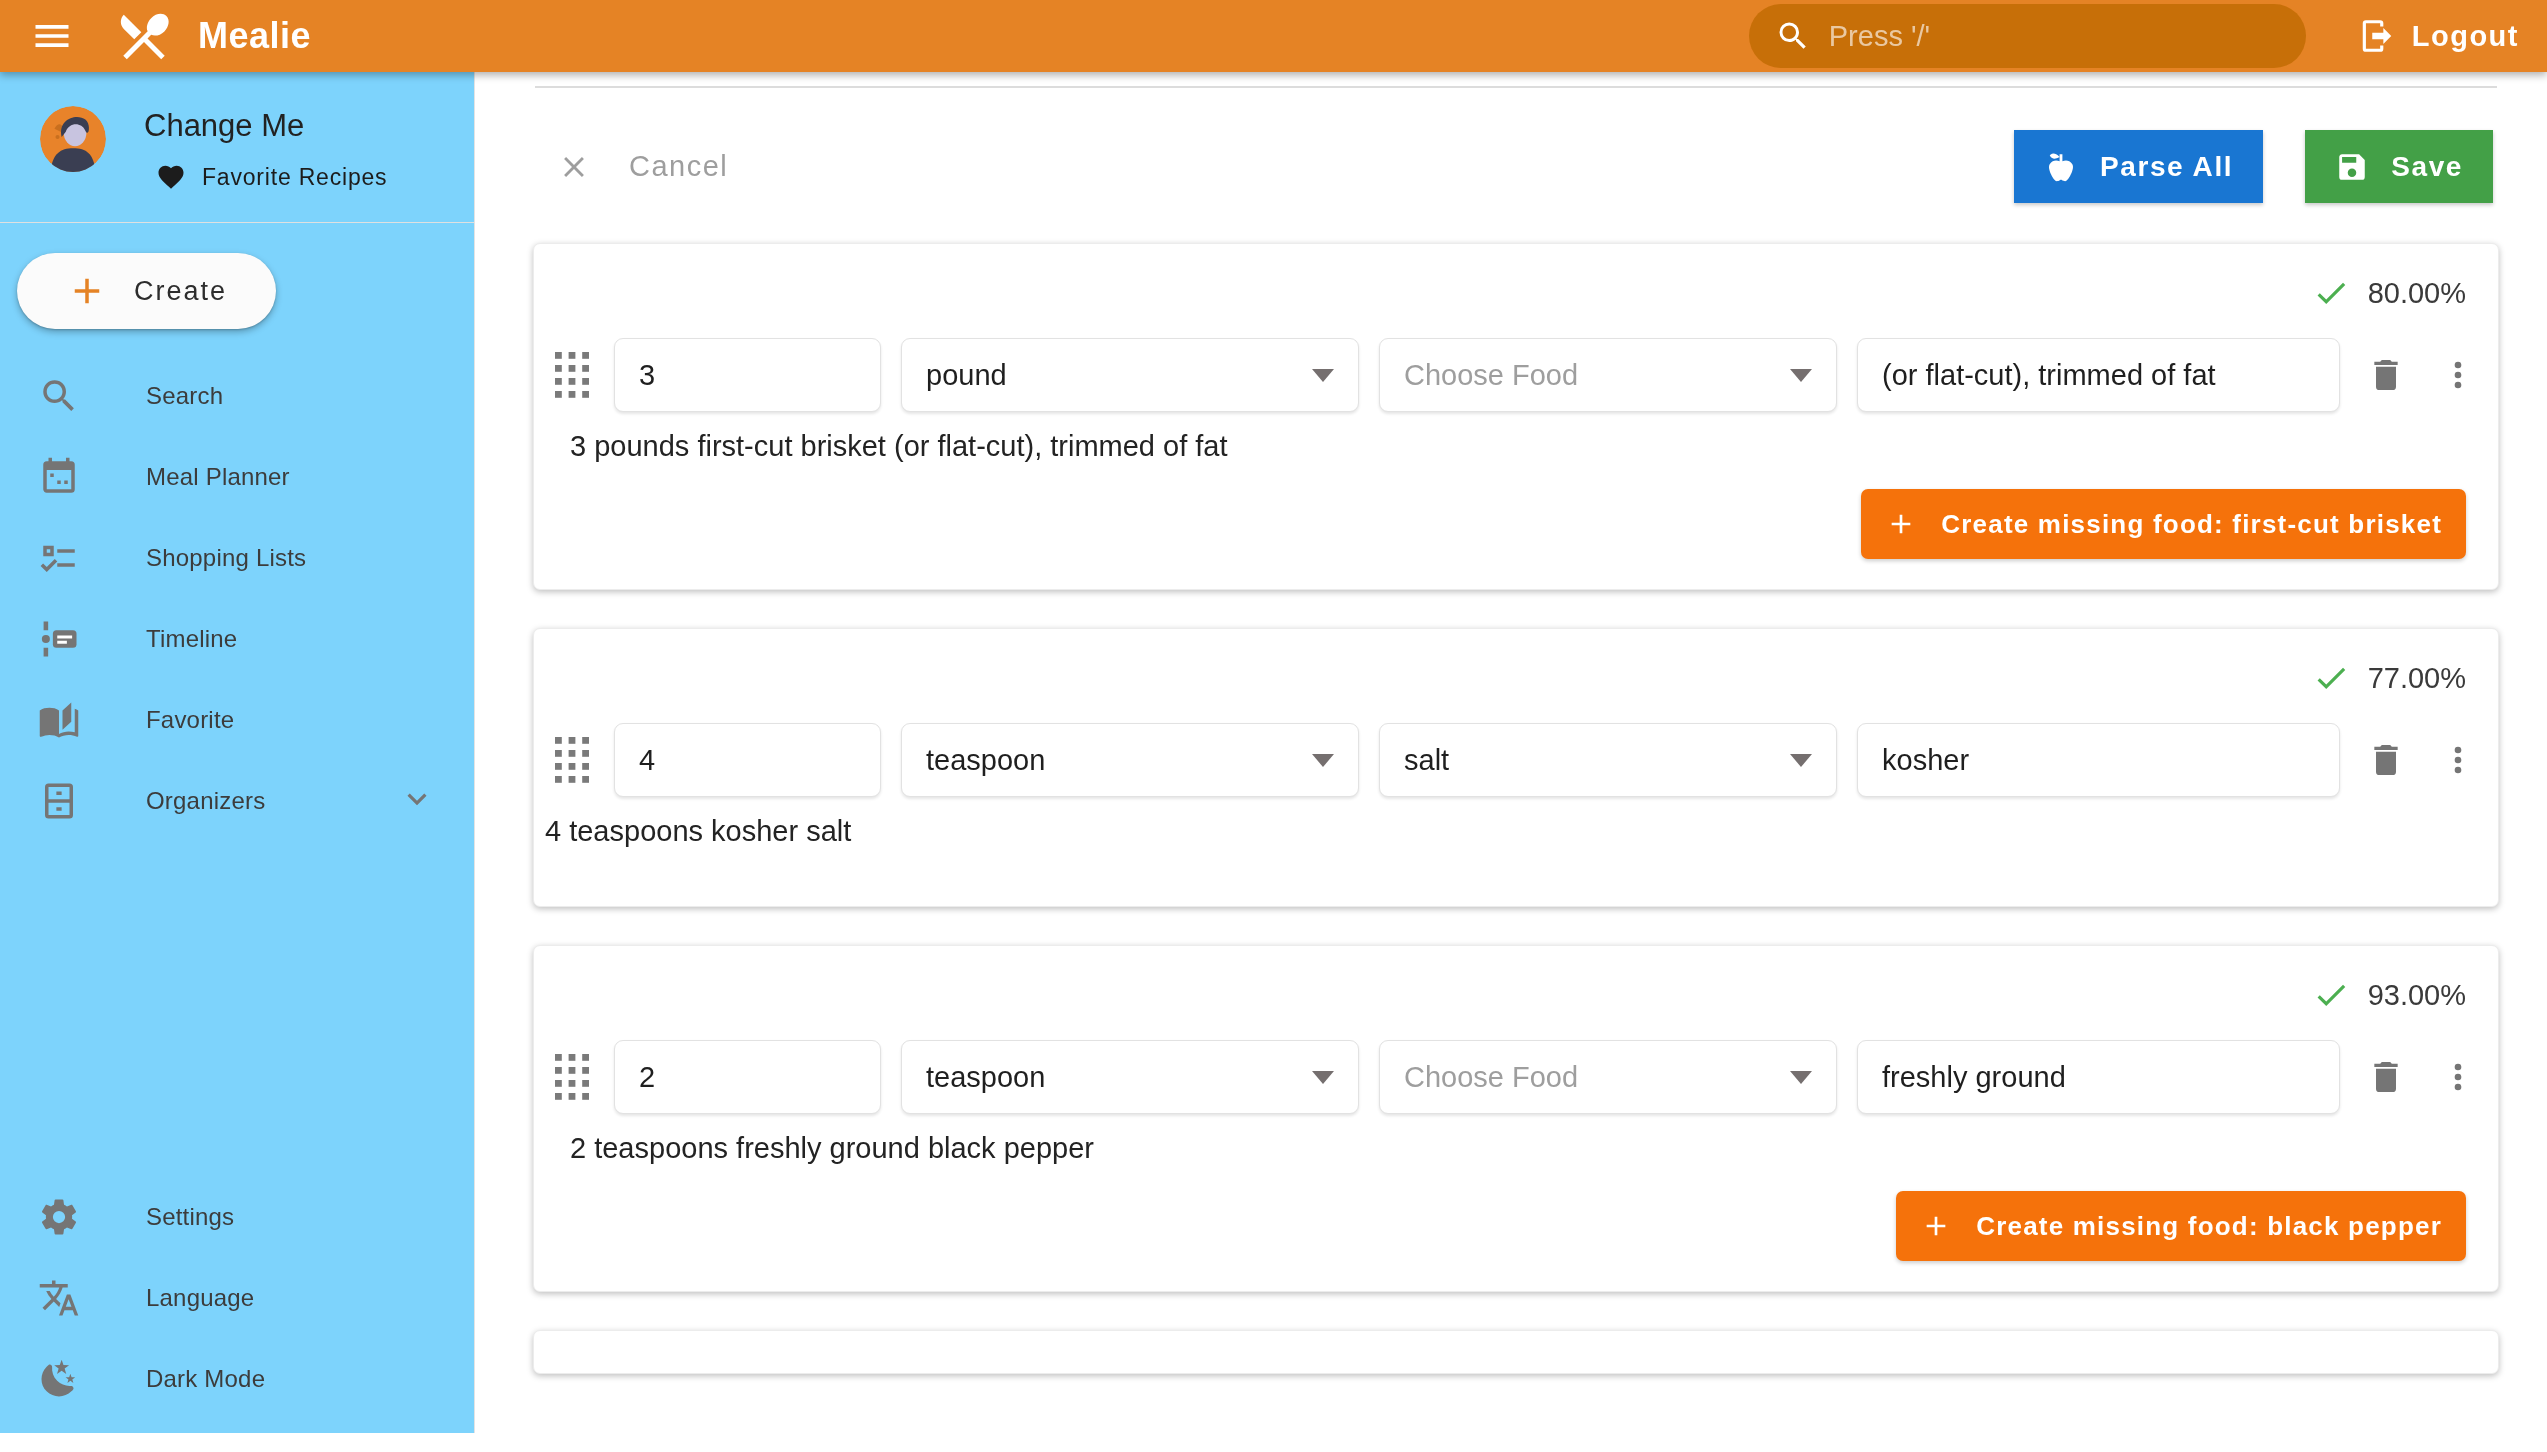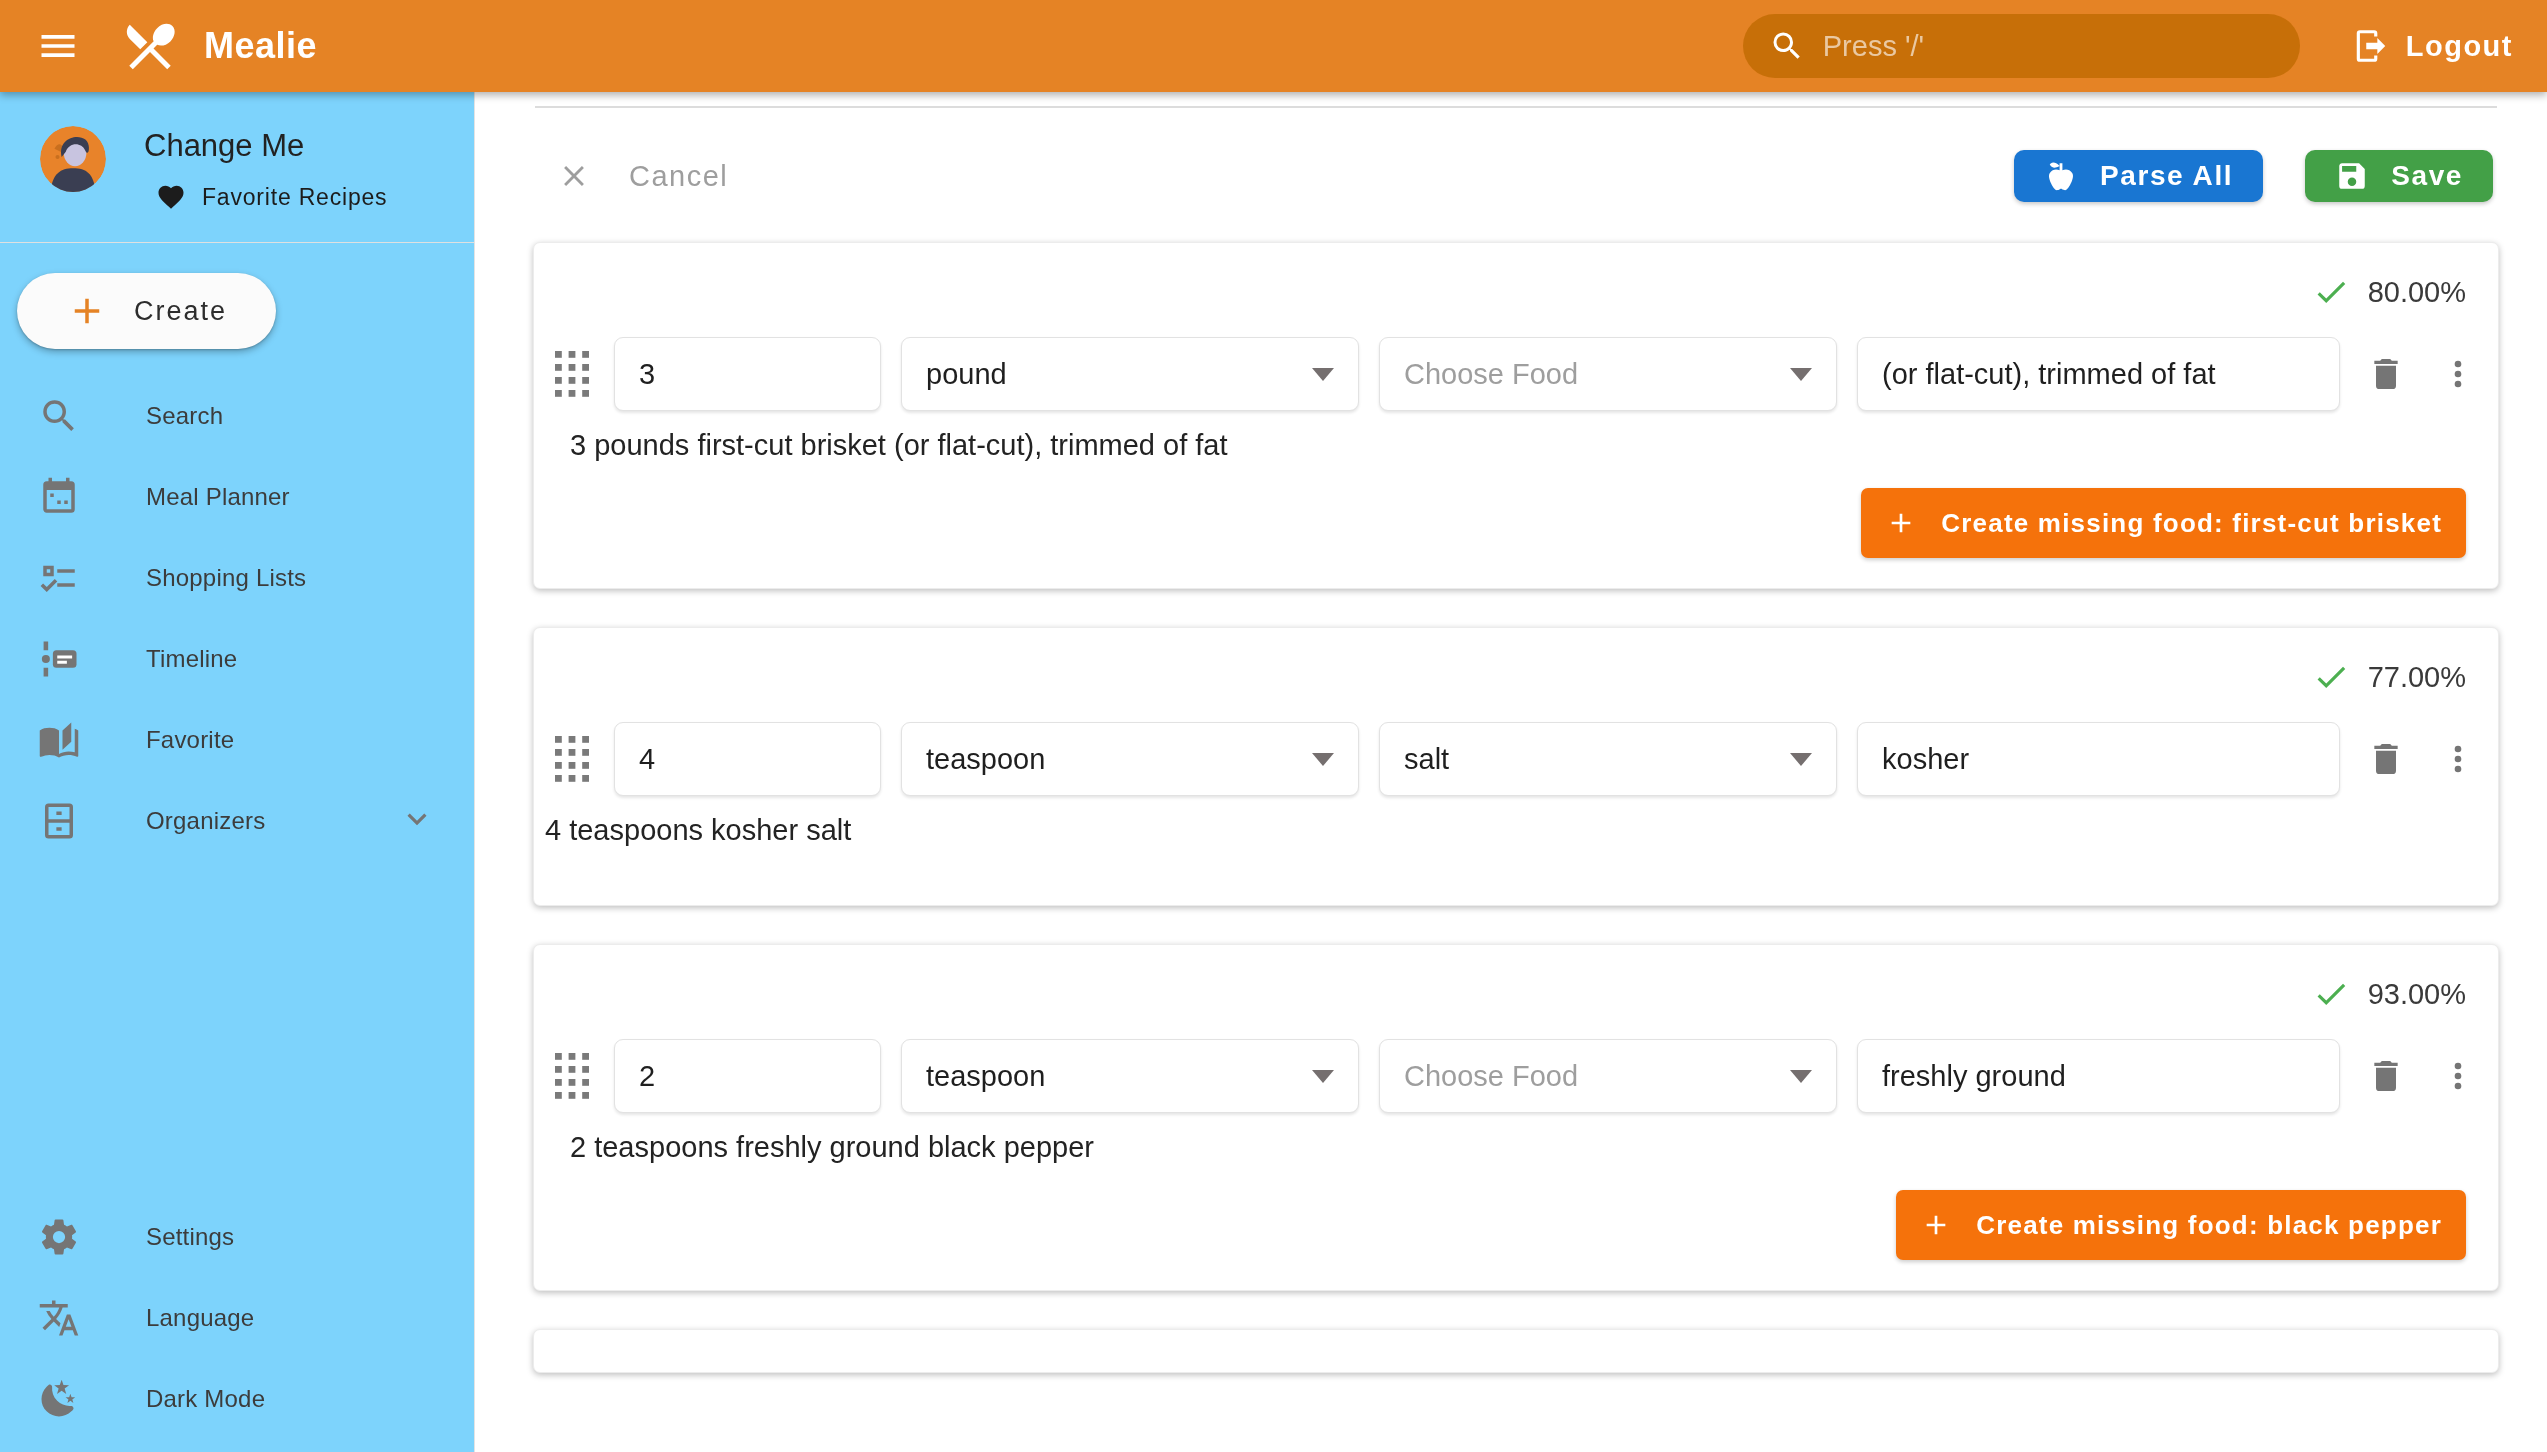--- a/index.html
+++ b/index.html
@@ -1,21 +1,21 @@
 <!DOCTYPE html>
 <html><head>
 <meta charset="utf-8">
 <style>
   * { margin:0; padding:0; box-sizing:border-box; }
   html,body { width:2547px; height:1453px; overflow:hidden; background:#fff;
               font-family:"Liberation Sans", sans-serif; }
 
   
-  .app-header { height:92px; background:#E58325; display:flex; align-items:center;
-                padding:0 26px; position:relative; z-index:10;
+  .app-header { height:72px; background:#E58325; display:flex; align-items:center;
+                padding:0 20px; position:relative; z-index:10;
                 box-shadow:0 3px 8px rgba(0,0,0,0.32); }
   .hamburger { width:64px; height:64px; display:flex; align-items:center; justify-content:center;
                cursor:pointer; margin-right:30px; }
   .hamburger svg { width:44px; height:44px; fill:#fff; }
   .logo-icon { width:60px; height:60px; margin-right:24px; }
   .logo-icon svg { width:60px; height:60px; fill:#fff; }
   .app-title { color:#fff; font-size:36px; font-weight:bold; letter-spacing:0.5px; }
   .header-spacer { flex:1; }
   .search-pill { width:557px; height:64px; background:#C76F08; border-radius:32px;
                  display:flex; align-items:center; padding:0 26px; margin-right:44px; }
@@ -57,22 +57,22 @@
   .sidebar-bottom { margin-top:auto; padding-bottom:14px; }
 
   
   .main { flex:1; background:#fff; padding:14px 48px 0 58px; overflow:hidden; }
   .top-divider { height:2px; background:#DCDCDC; margin:0 2px; }
   .toolbar { display:flex; align-items:center; padding:42px 6px 40px 24px; }
   .cancel-btn { display:flex; align-items:center; gap:38px; color:#9E9E9E; font-size:29px;
                 letter-spacing:1.5px; cursor:pointer; }
   .cancel-btn svg { width:34px; height:34px; fill:#9E9E9E; }
   .toolbar-spacer { flex:1; }
-  .btn { display:flex; align-items:center; justify-content:center; gap:22px; height:52px;
-         border-radius:10px; color:#fff; font-size:28px; font-weight:bold; letter-spacing:1.6px;
+  .btn { display:flex; align-items:center; justify-content:center; gap:22px; height:73px;
+         border-radius:0; color:#fff; font-size:28px; font-weight:bold; letter-spacing:1.6px;
          cursor:pointer; box-shadow:0 2px 4px rgba(0,0,0,0.22); padding:4px 30px; }
   .btn svg { width:34px; height:34px; fill:#fff; }
   .parse-all-btn { background:#1976D2; margin-right:42px; }
   .save-btn { background:#43A047; }
 
   
   .card { background:#fff; border:1px solid #ECECEC; border-radius:7px;
           box-shadow:0 2px 6px rgba(0,0,0,0.25); margin-bottom:38px; }
   .conf-row { display:flex; align-items:center; justify-content:flex-end; gap:18px;
               padding:30px 32px 6px; }

